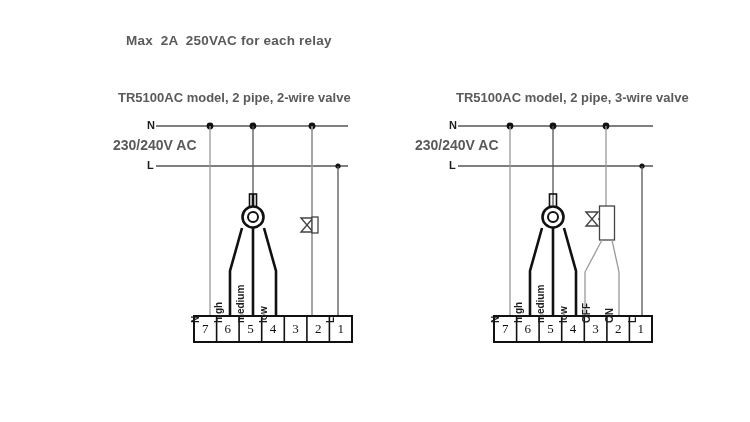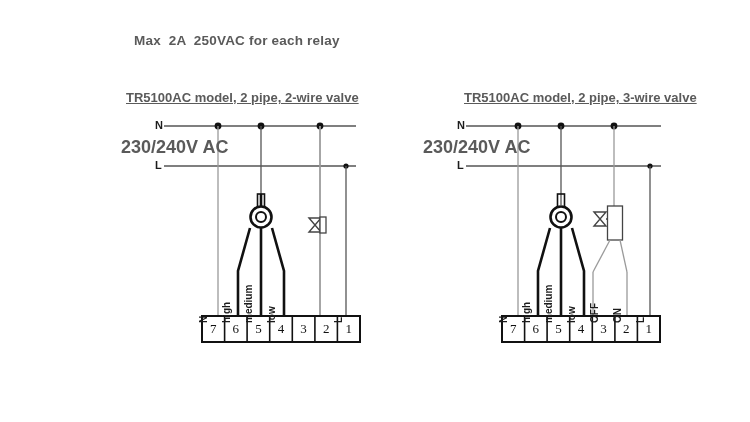--- a/index.html
+++ b/index.html
@@ -11,60 +11,59 @@
   body {
     width: 750px;
     height: 422px;
     position: relative;
     overflow: hidden;
     font-family: "Liberation Sans", sans-serif;
     color: #4a4a4a;
   }
   #root {
     position: absolute;
-    left: 16px; top: 0;
+    left: 8px; top: 0;
     width: 671px;
     height: 422px;
   }
   .max-note {
     position: absolute;
     left: 118px;
     top: 33px;
     font-size: 13.5px;
     font-weight: bold;
     color: #5a5a5a;
     letter-spacing: 0.2px;
     white-space: pre;
   }
   .diagram-title {
     position: absolute;
     top: 90px;
     font-size: 13px;
     font-weight: bold;
     color: #5a5a5a;
     white-space: nowrap;
-    text-decoration: underline;
   }
   #title-left  { left: 110px; }
   #title-right { left: 412px; margin-left: 36px; }
 
   .svg-layer {
     position: absolute;
     left: 0;
     top: 0;
   }
   .supply-label {
     position: absolute;
     font-size: 11px;
     font-weight: bold;
     color: #1c1c1c;
   }
   .volt-label {
     position: absolute;
-    font-size: 18px;
+    font-size: 14px;
     font-weight: bold;
     color: #5a5a5a;
     white-space: nowrap;
   }
   .term-num {
     position: absolute;
     font-size: 13px;
     color: #111;
     text-align: center;
     font-family: "Liberation Serif", serif;

